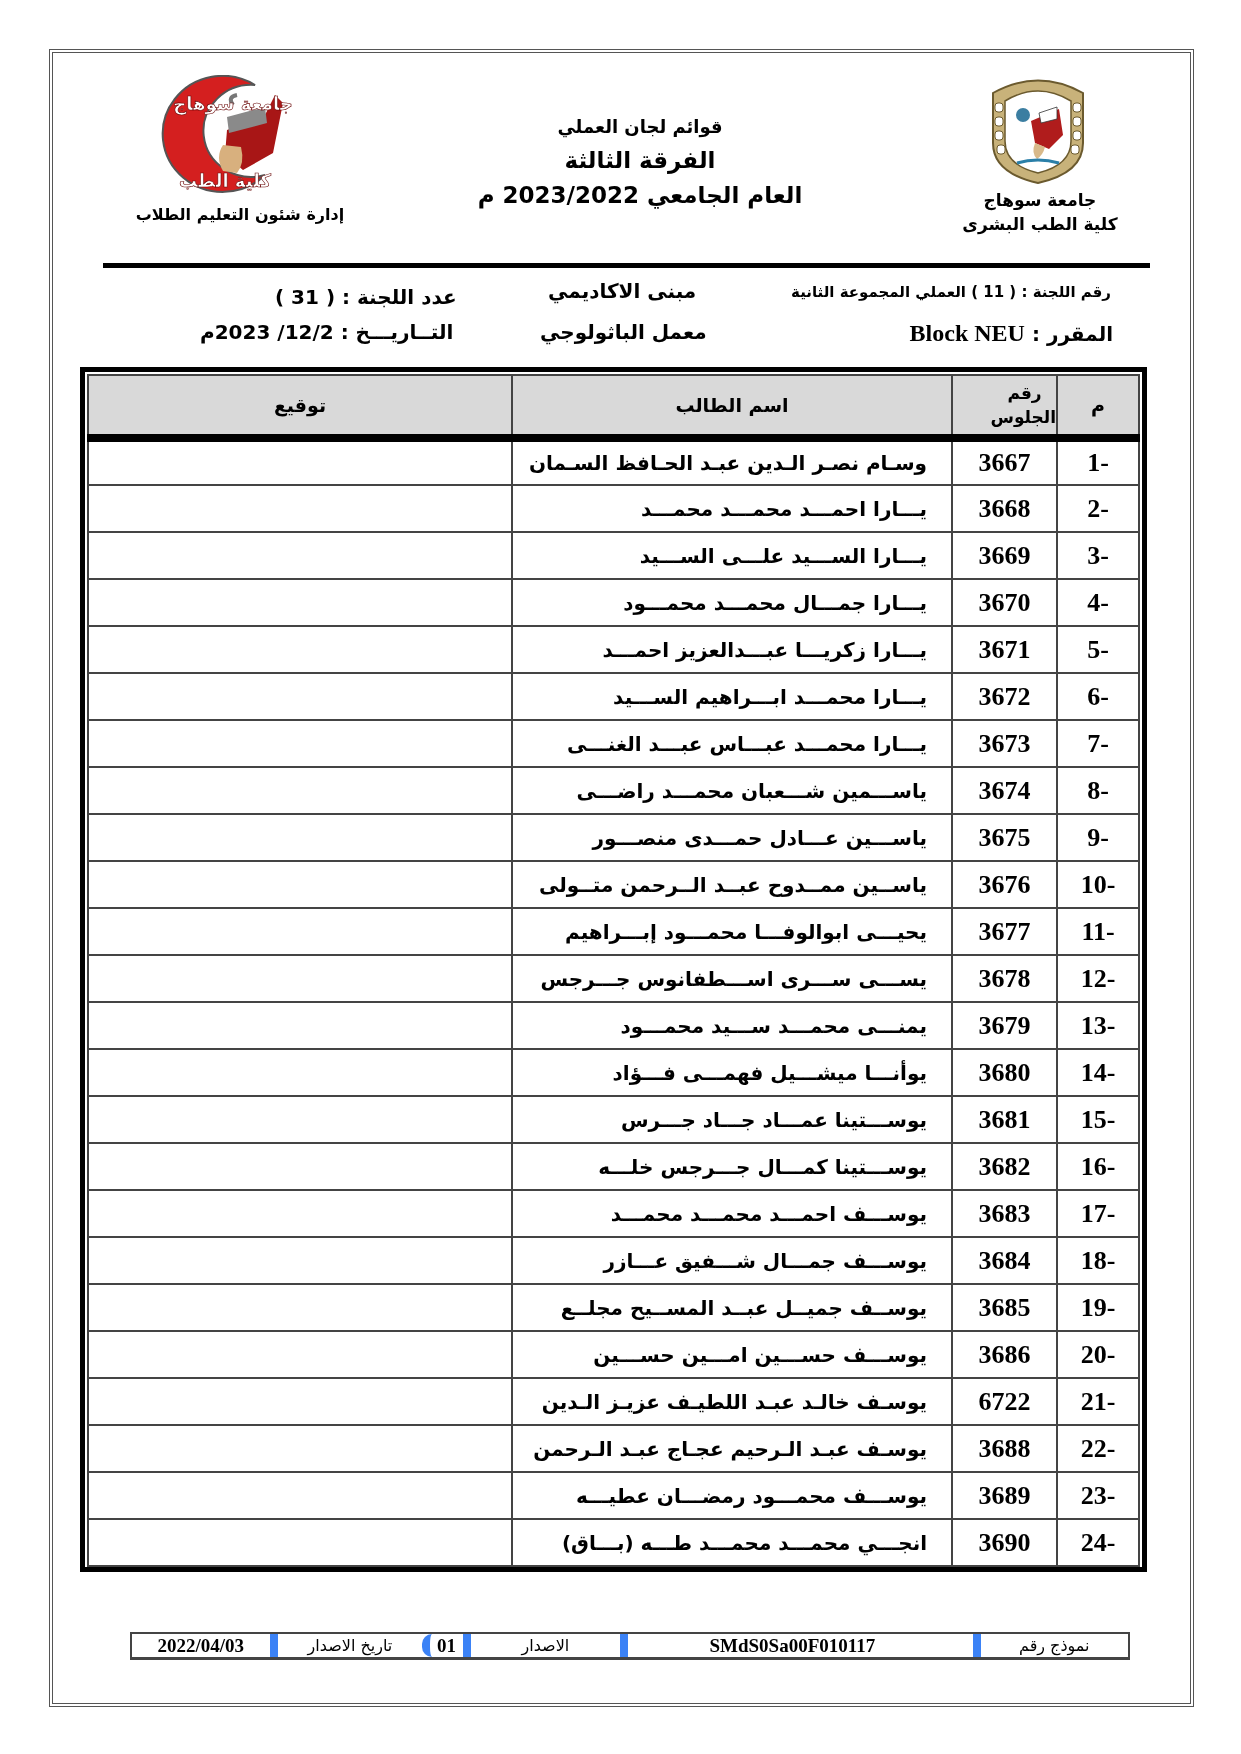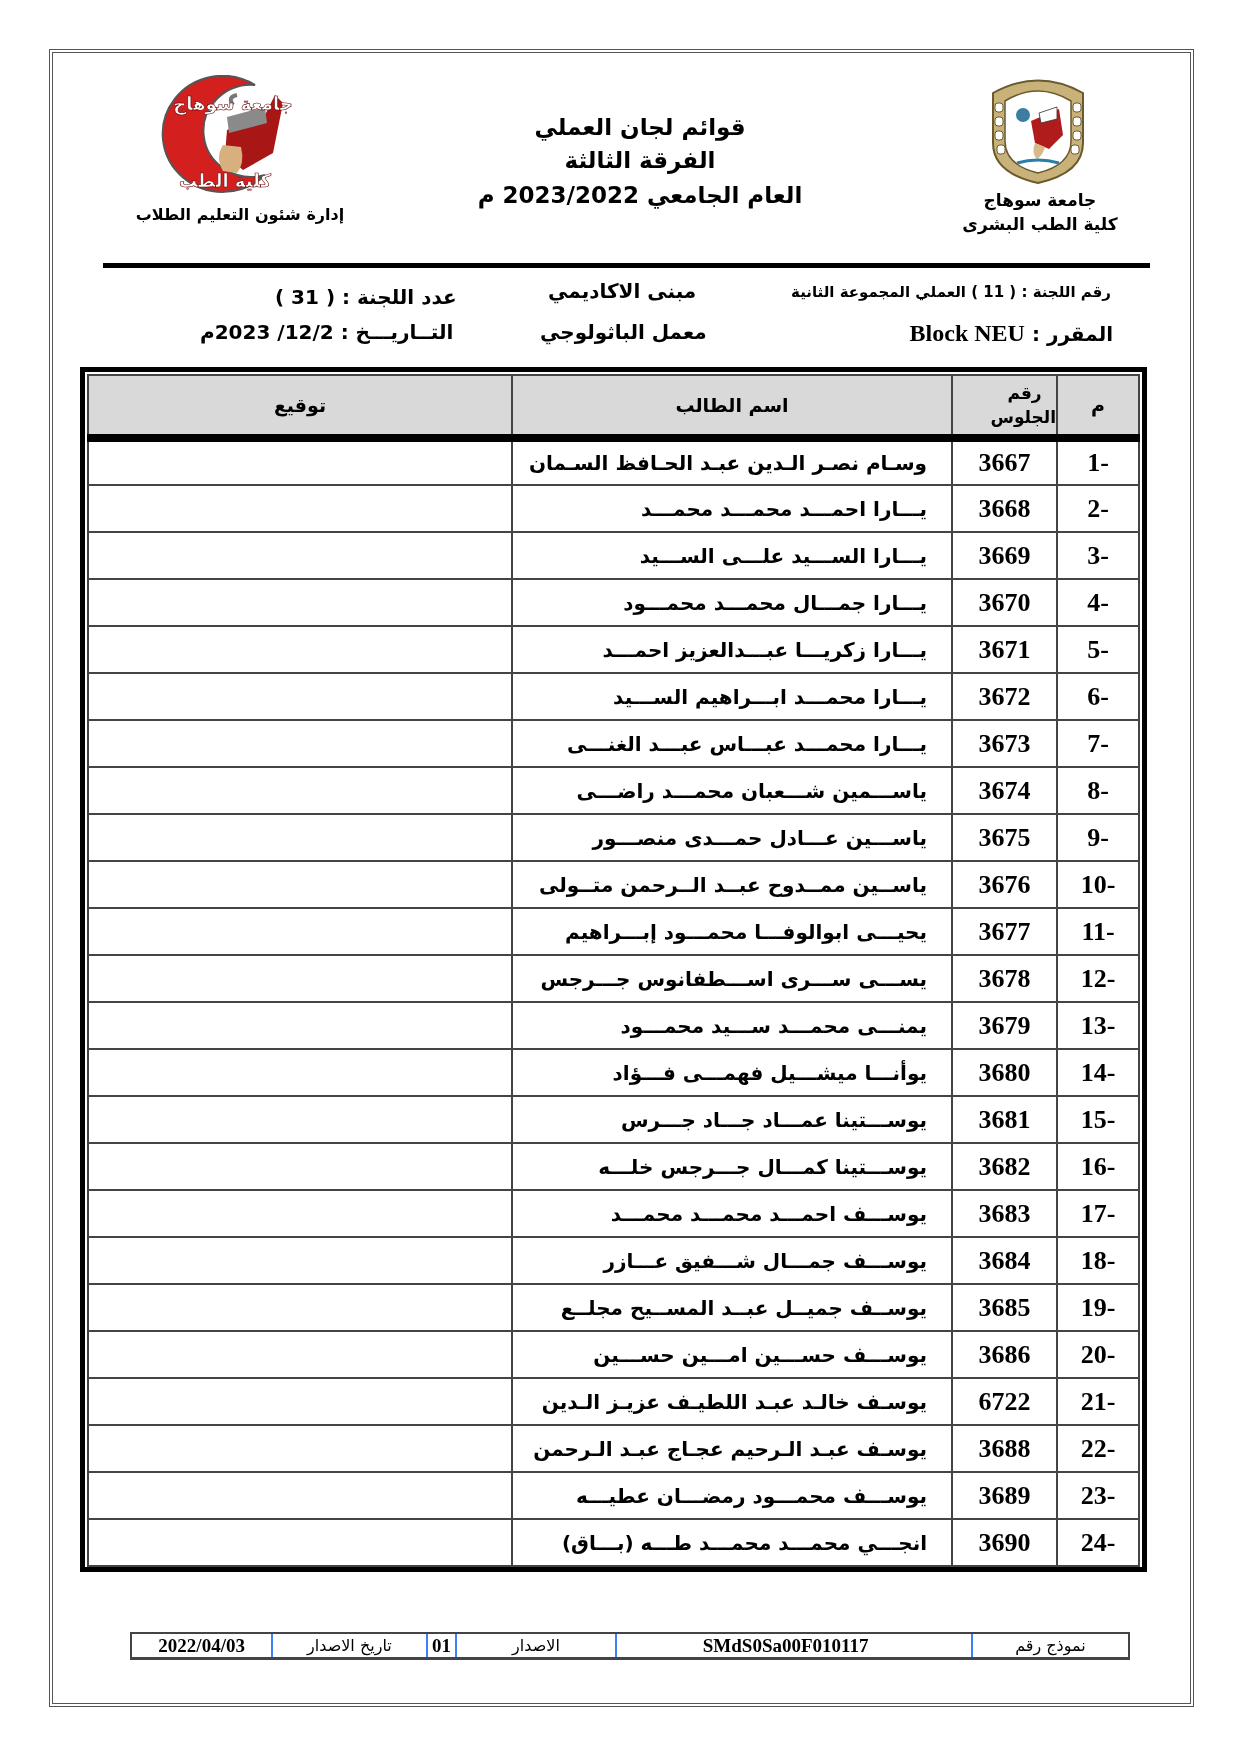--- a/index.html
+++ b/index.html
@@ -14,21 +14,21 @@
     
     .header { position: absolute; left: 0; top: 0; width: 1241px; height: 260px; }
     .logo-right { position: absolute; left: 983px; top: 73px; width: 110px; height: 112px; }
     .uni-name { position: absolute; left: 940px; top: 188px; width: 200px; text-align: center; direction: rtl;
       font-family: "DejaVu Sans", sans-serif; font-weight: bold; font-size: 17px; line-height: 24px; }
     .logo-left { position: absolute; left: 115px; top: 75px; width: 200px; height: 120px; }
     .dept-name { position: absolute; left: 120px; top: 205px; width: 240px; text-align: center; direction: rtl;
       font-family: "DejaVu Sans", sans-serif; font-weight: bold; font-size: 16px; }
     .title-block { position: absolute; left: 440px; top: 110px; width: 400px; text-align: center; direction: rtl;
       font-family: "DejaVu Sans", sans-serif; font-weight: bold; }
-    .title-block .t1 { font-size: 23px; line-height: 34px; }
+    .title-block .t1 { font-size: 18px; line-height: 34px; }
     .title-block .t2 { font-size: 23px; line-height: 32px; }
     .title-block .t3 { font-size: 23px; line-height: 38px; }
 
     .thick-rule { position: absolute; left: 103px; top: 263px; width: 1047px; height: 5px; background: #000; }
 
     
     .info { position: absolute; direction: rtl; font-family: "DejaVu Sans", sans-serif; font-weight: bold; white-space: nowrap; }
     .info.small { font-size: 15px; }
     .info.big { font-size: 20px; }
     .info .latin { font-family: "Liberation Serif", serif; font-size: 24px; }
@@ -44,21 +44,21 @@
     td.idx { font-family: "Liberation Serif", serif; font-weight: bold; font-size: 26px; }
     td.seat { font-family: "Liberation Serif", serif; font-weight: bold; font-size: 26px; }
     td.name { font-family: "DejaVu Sans", sans-serif; font-weight: bold; font-size: 20px; text-align: right; padding-right: 24px; white-space: nowrap; overflow: hidden; }
     col.c-idx { width: 82px; }
     col.c-seat { width: 105px; }
     col.c-name { width: 440px; }
 
     
     .footer { position: absolute; left: 130px; top: 1632px; width: 1000px; height: 28px; direction: rtl;
       display: flex; border: 2px solid #444; border-bottom: 3px solid #444; }
-    .footer > div { border-left: 2px solid #3b82f6; display: flex; align-items: center; justify-content: center; font-weight: bold; font-size: 19px; }
+    .footer > div { border-left: 8px solid #3b82f6; display: flex; align-items: center; justify-content: center; font-weight: bold; font-size: 19px; }
     .footer > div:last-child { border-left: none; }
     .footer .lbl { font-family: "DejaVu Sans", sans-serif; font-weight: normal; font-size: 16px; }
     .footer .val { font-family: "Liberation Serif", serif; }
   </style>
 </head>
 <body>
 
 <div class="page-frame"></div>
 
 <div class="header">
@@ -283,16 +283,16 @@
           <td class="sig"></td>
         </tr>
       </tbody>
   </table>
 </div>
 
 <div class="footer">
   <div class="lbl" style="width: 158px; margin-left: 16px;">نموذج رقم</div>
   <div class="val" style="width: 342px;">SMdS0Sa00F010117</div>
   <div class="lbl" style="width: 160px;">الاصدار</div>
-  <div class="val" style="width: 30px;">01</div>
+  <div class="val" style="width: 41px; border-radius: 10px;">01</div>
   <div class="lbl" style="width: 155px;">تاريخ الاصدار</div>
   <div class="val" style="width: 140px;">2022/04/03</div>
 </div>
 
 </body></html>

